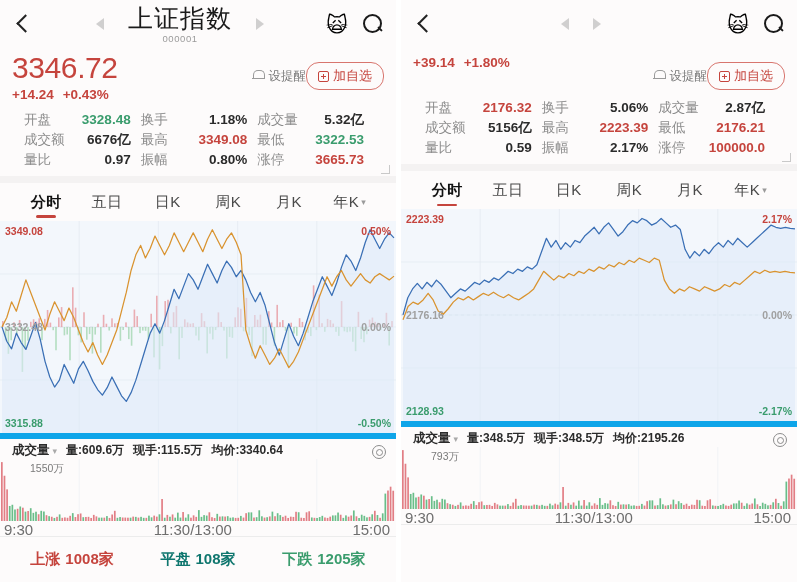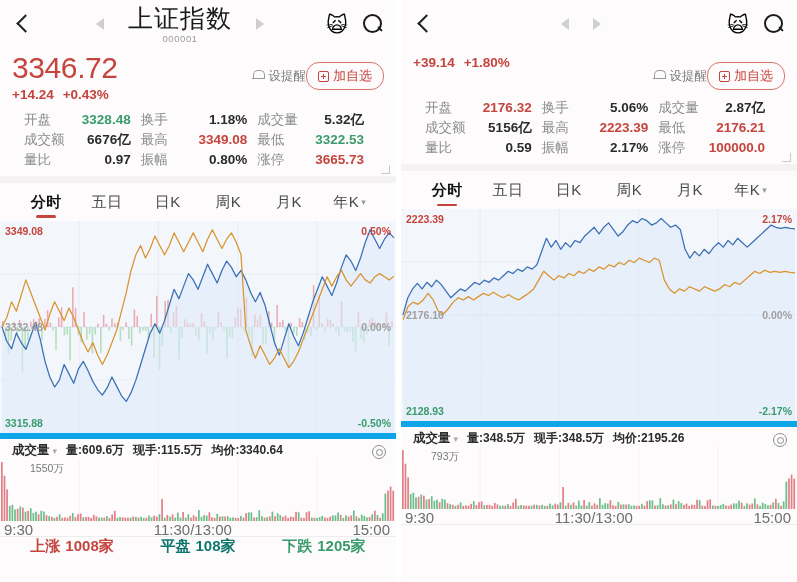--- a/index.html
+++ b/index.html
@@ -129,21 +129,21 @@
   .vol-wrap svg { display:block; width:396px; height:62px; }
   .vol-max { position:absolute; left:30px; top:3px; font-size:10.5px; color:#7a7a7a; font-weight:400;}
   .time-row {
     display:flex; justify-content:space-between; padding:0 6px 0 4px;
     font-size:15px; color:#6e6e6e; height:15px; align-items:flex-start; background:#fdfbfb;
   }
 
   
   .foot-div { height:1px; background:#ececec; }
   .footer {
-    display:flex; justify-content:space-around;
+    display:flex; align-items:center; justify-content:space-around;
     flex:1; background:#fdfbfb; font-size:15px; font-weight:700; padding:0 7px;
   }
   .f-up { color:#c5443d; }
   .f-flat { color:#0f766e; }
   .f-down { color:#3a9c6d; }
   .foot-cell .k { margin-right:5px; }
 </style>
 </head>
 <body>
 

